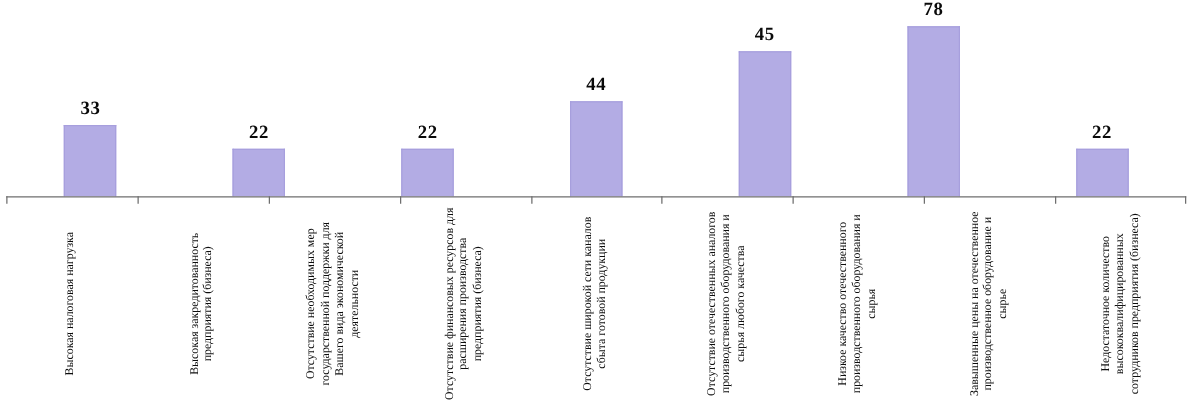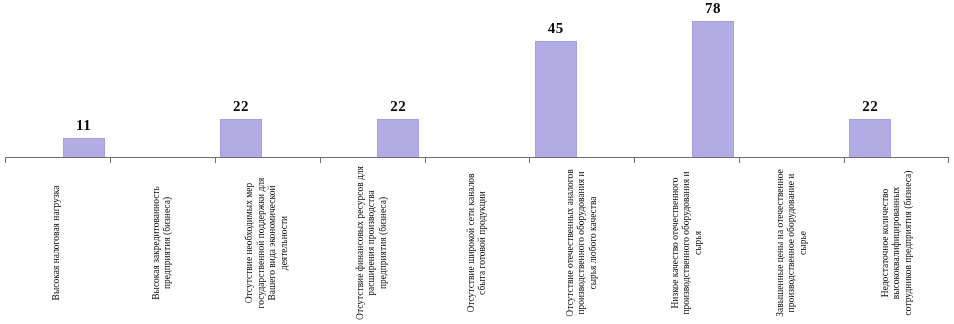--- a/index.html
+++ b/index.html
@@ -137,36 +137,40 @@
   }
 </style>
 </head>
 <body>
 
 <div id="chart-root">
 
   <div class="plot-area">
     <div class="bars-row">
 
-
-      <div class="bar-slot">
-        <div class="bar-value">11</div>
-        <div class="bar-rect" style="height: 19.1125px;"></div>
-      </div>
+      <div class="bar-slot">
+        <div class="bar-value">33</div>
+        <div class="bar-rect" style="height: 57.3375px;"></div>
+      </div>
+
 
       <div class="bar-slot">
         <div class="bar-value">22</div>
         <div class="bar-rect" style="height: 38.225px;"></div>
       </div>
 
       <div class="bar-slot">
         <div class="bar-value">22</div>
         <div class="bar-rect" style="height: 38.225px;"></div>
       </div>
 
+      <div class="bar-slot">
+        <div class="bar-value">44</div>
+        <div class="bar-rect" style="height: 76.45px;"></div>
+      </div>
 
       <div class="bar-slot">
         <div class="bar-value">45</div>
         <div class="bar-rect" style="height: 116.412px;"></div>
       </div>
 
       <div class="bar-slot">
         <div class="bar-value">78</div>
         <div class="bar-rect" style="height: 135.525px;"></div>
       </div>

